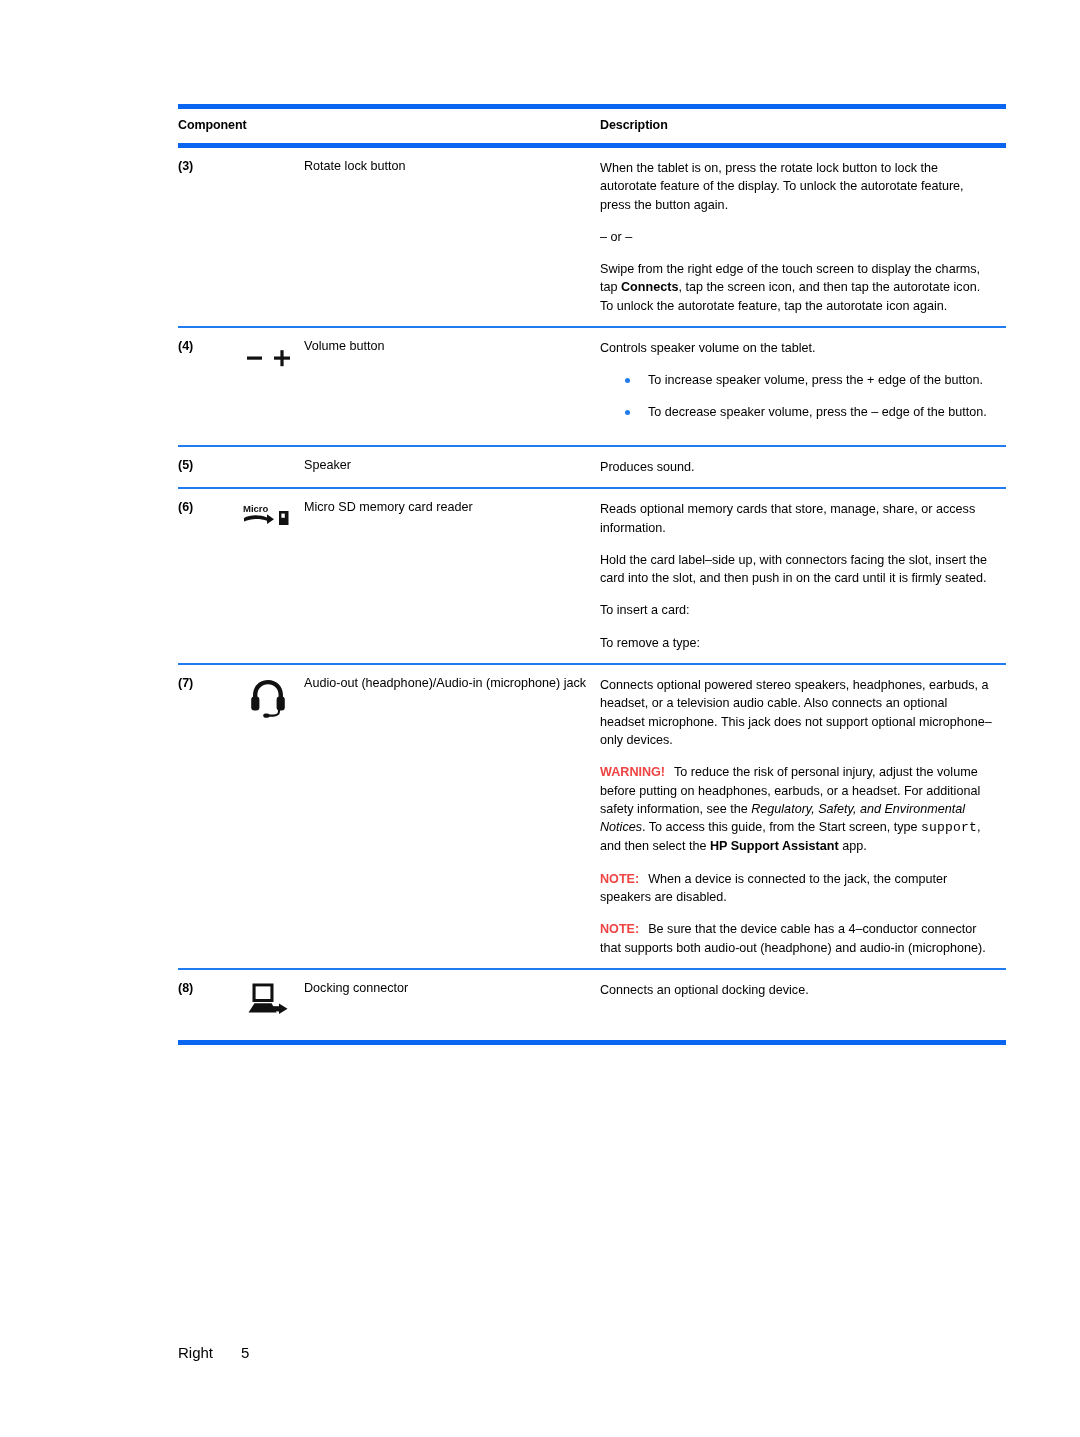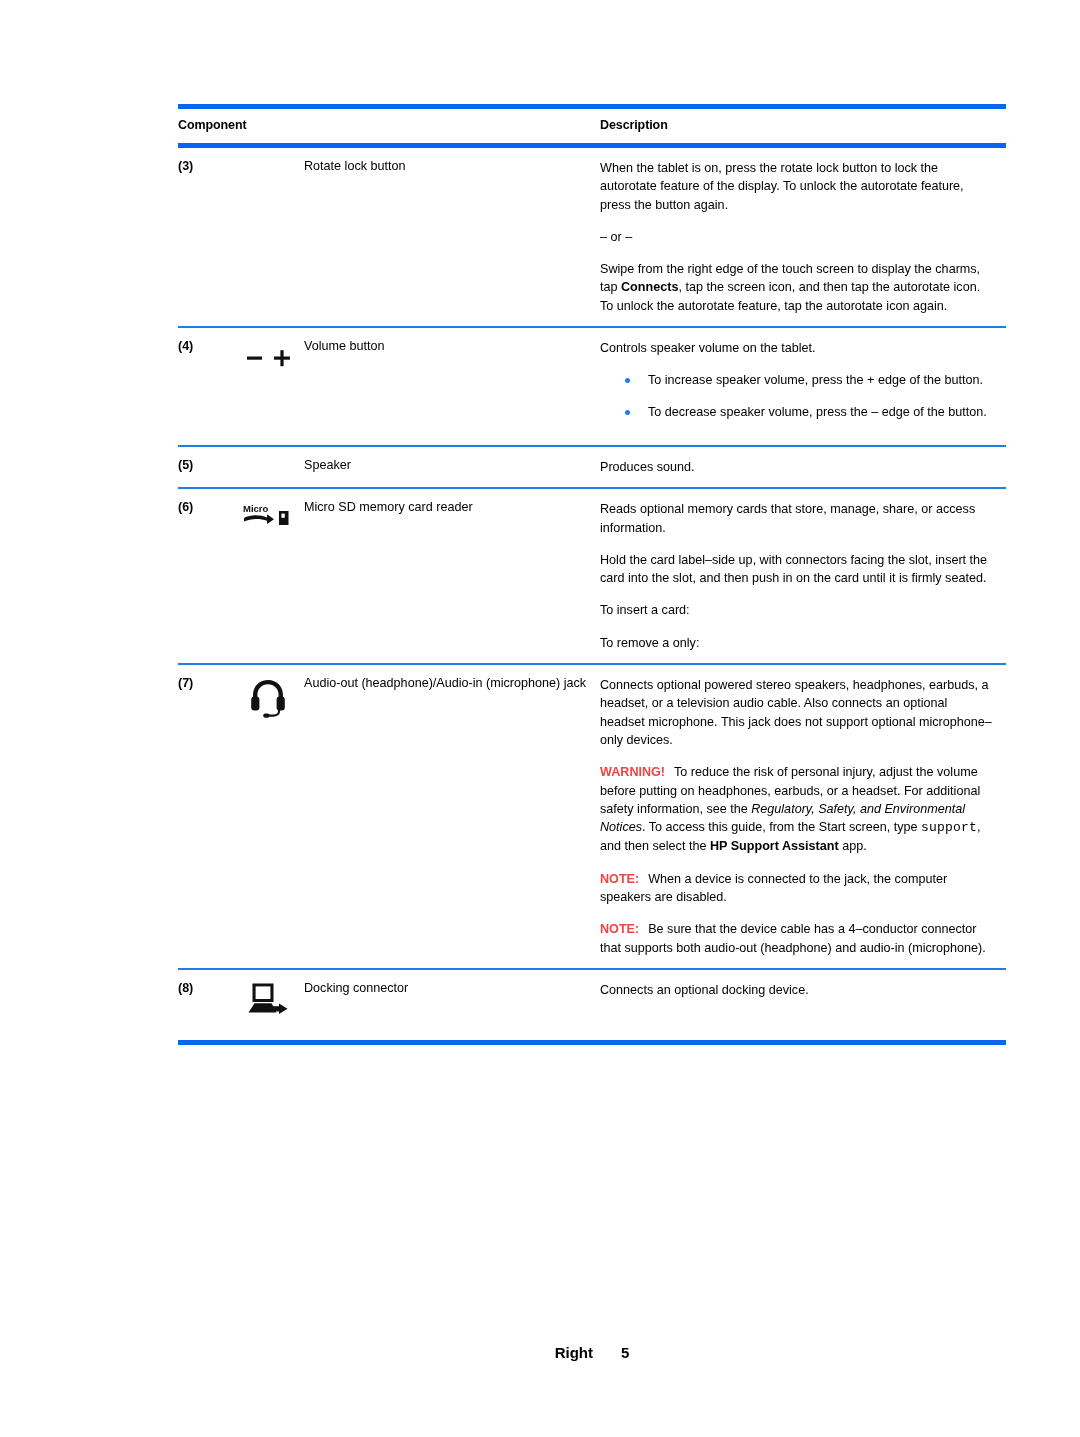--- a/index.html
+++ b/index.html
@@ -112,23 +112,22 @@
     padding-left: 2px; padding-top: 8px;
     font-family: "DejaVu Sans", sans-serif;
   }
   .icon-svg { display: block; }
 
   
   .footer {
     position: absolute;
     left: 178px; top: 1344px;
     width: 828px;
-    text-align: center;
+    text-align: left;
     font-size: 15px;
-    font-weight: bold;
   }
   .footer .ftxt { margin-right: 28px; }
 </style>
 </head>
 <body>
 
 <div class="page">
 
   <div class="rule-thick"></div>
 
@@ -199,21 +198,21 @@
           <path d="M36 10 L45.5 10 L45.5 24 L36 24 L36 13.5 Z" fill="#111111"></path>
           <rect x="38.4" y="12.6" width="3.4" height="4.2" fill="#ffffff"></rect>
         </svg>
       </span>
     </div>
     <div class="cell-label">Micro SD memory card reader</div>
     <div class="cell-desc">
       <p>Reads optional memory cards that store, manage, share, or access information.</p>
       <p>Hold the card label–side up, with connectors facing the slot, insert the card into the slot, and then push in on the card until it is firmly seated.</p>
       <p>To insert a card:</p>
-      <p>To remove a only:</p>
+      <p>To remove a type:</p>
     </div>
   </div>
 
   <div class="rule-thin"></div>
 
   <div class="row">
     <div class="cell-num">(7)</div>
     <div class="cell-icon">
       <span>
         <svg class="icon-svg" width="38" height="42" viewBox="0 0 38 42" aria-hidden="true">

